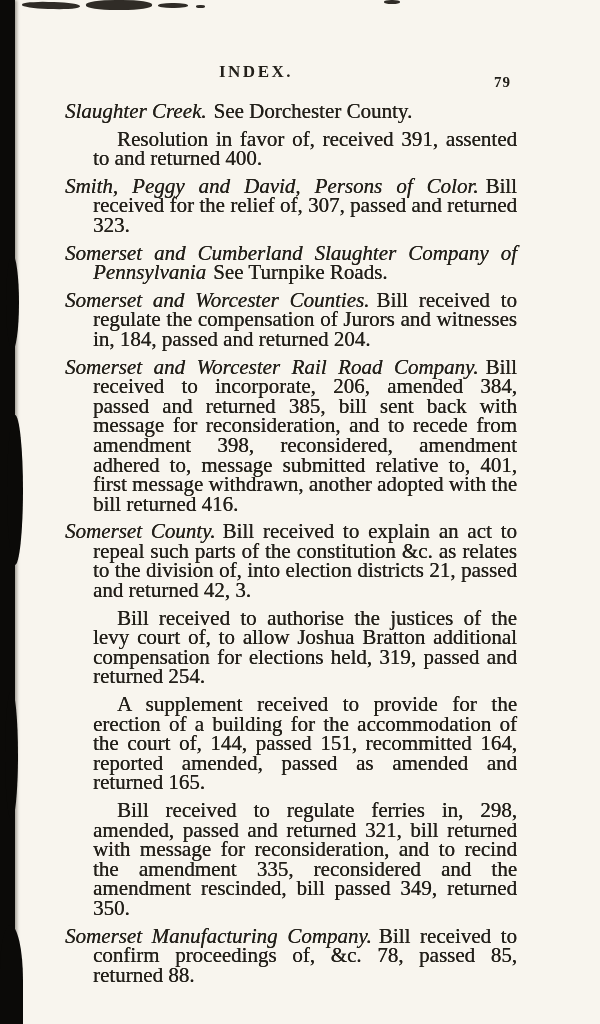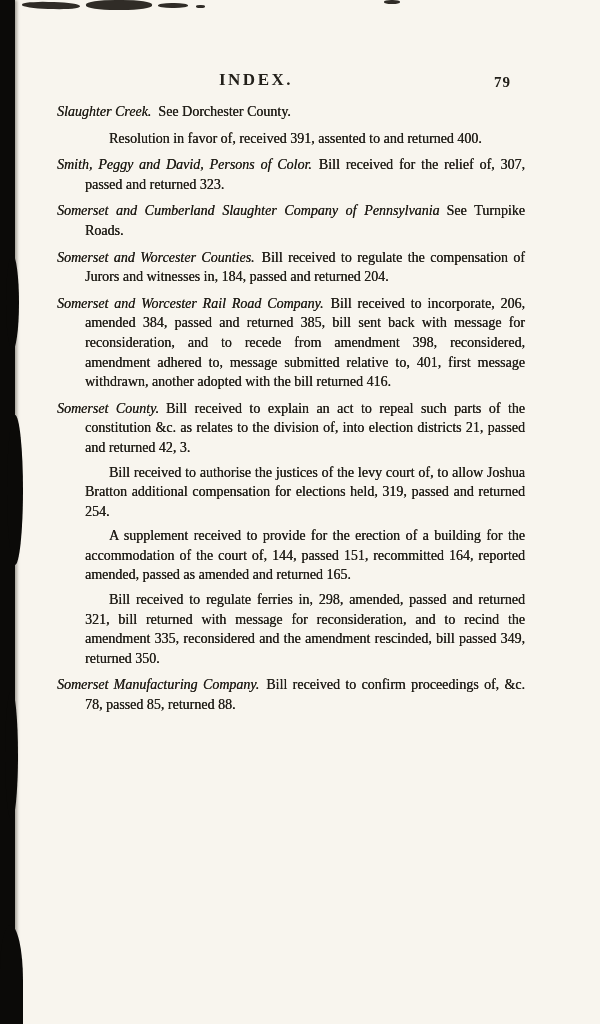--- a/index.html
+++ b/index.html
@@ -30,32 +30,32 @@
   .speck{position:absolute;background:#191611;border-radius:45%;opacity:.9;}
   .speck.s1{left:22px;top:2px;width:58px;height:7px;transform:rotate(1.5deg);}
   .speck.s2{left:86px;top:0px;width:66px;height:10px;}
   .speck.s3{left:158px;top:3px;width:30px;height:5px;}
   .speck.s4{left:196px;top:5px;width:9px;height:3px;}
   .speck.s5{left:384px;top:0px;width:16px;height:4px;}
 
   .content{position:absolute;left:57px;top:62px;width:468px;}
   .header{position:relative;height:26px;margin-bottom:14px;}
   .title{
-    position:absolute;left:0;right:70px;top:8px;text-align:center;
+    position:absolute;left:0;right:70px;top:0;text-align:center;
     font-weight:bold;font-size:17px;letter-spacing:2.5px;
   }
   .pagenum{
     position:absolute;right:14px;top:12px;
     font-weight:bold;font-size:15px;letter-spacing:1px;
   }
 
   .entry{margin-bottom:7px;}
   .entry p{
-    margin:0;text-align:justify;
-    font-size:14px;line-height:19.6px;
+    margin:8px;text-align:justify;
+    font-size:21px;line-height:19.6px;
     text-shadow:0.2px 0 0 currentColor; 
   }
   .entry-first{padding-left:28px;text-indent:-28px;}
   .entry .entry-sub{padding-left:28px;text-indent:24px;margin-top:5px;}
   .term{font-style:italic;margin-right:7px;}
 </style>
 </head>
 <body>
 
 <div class="page">

